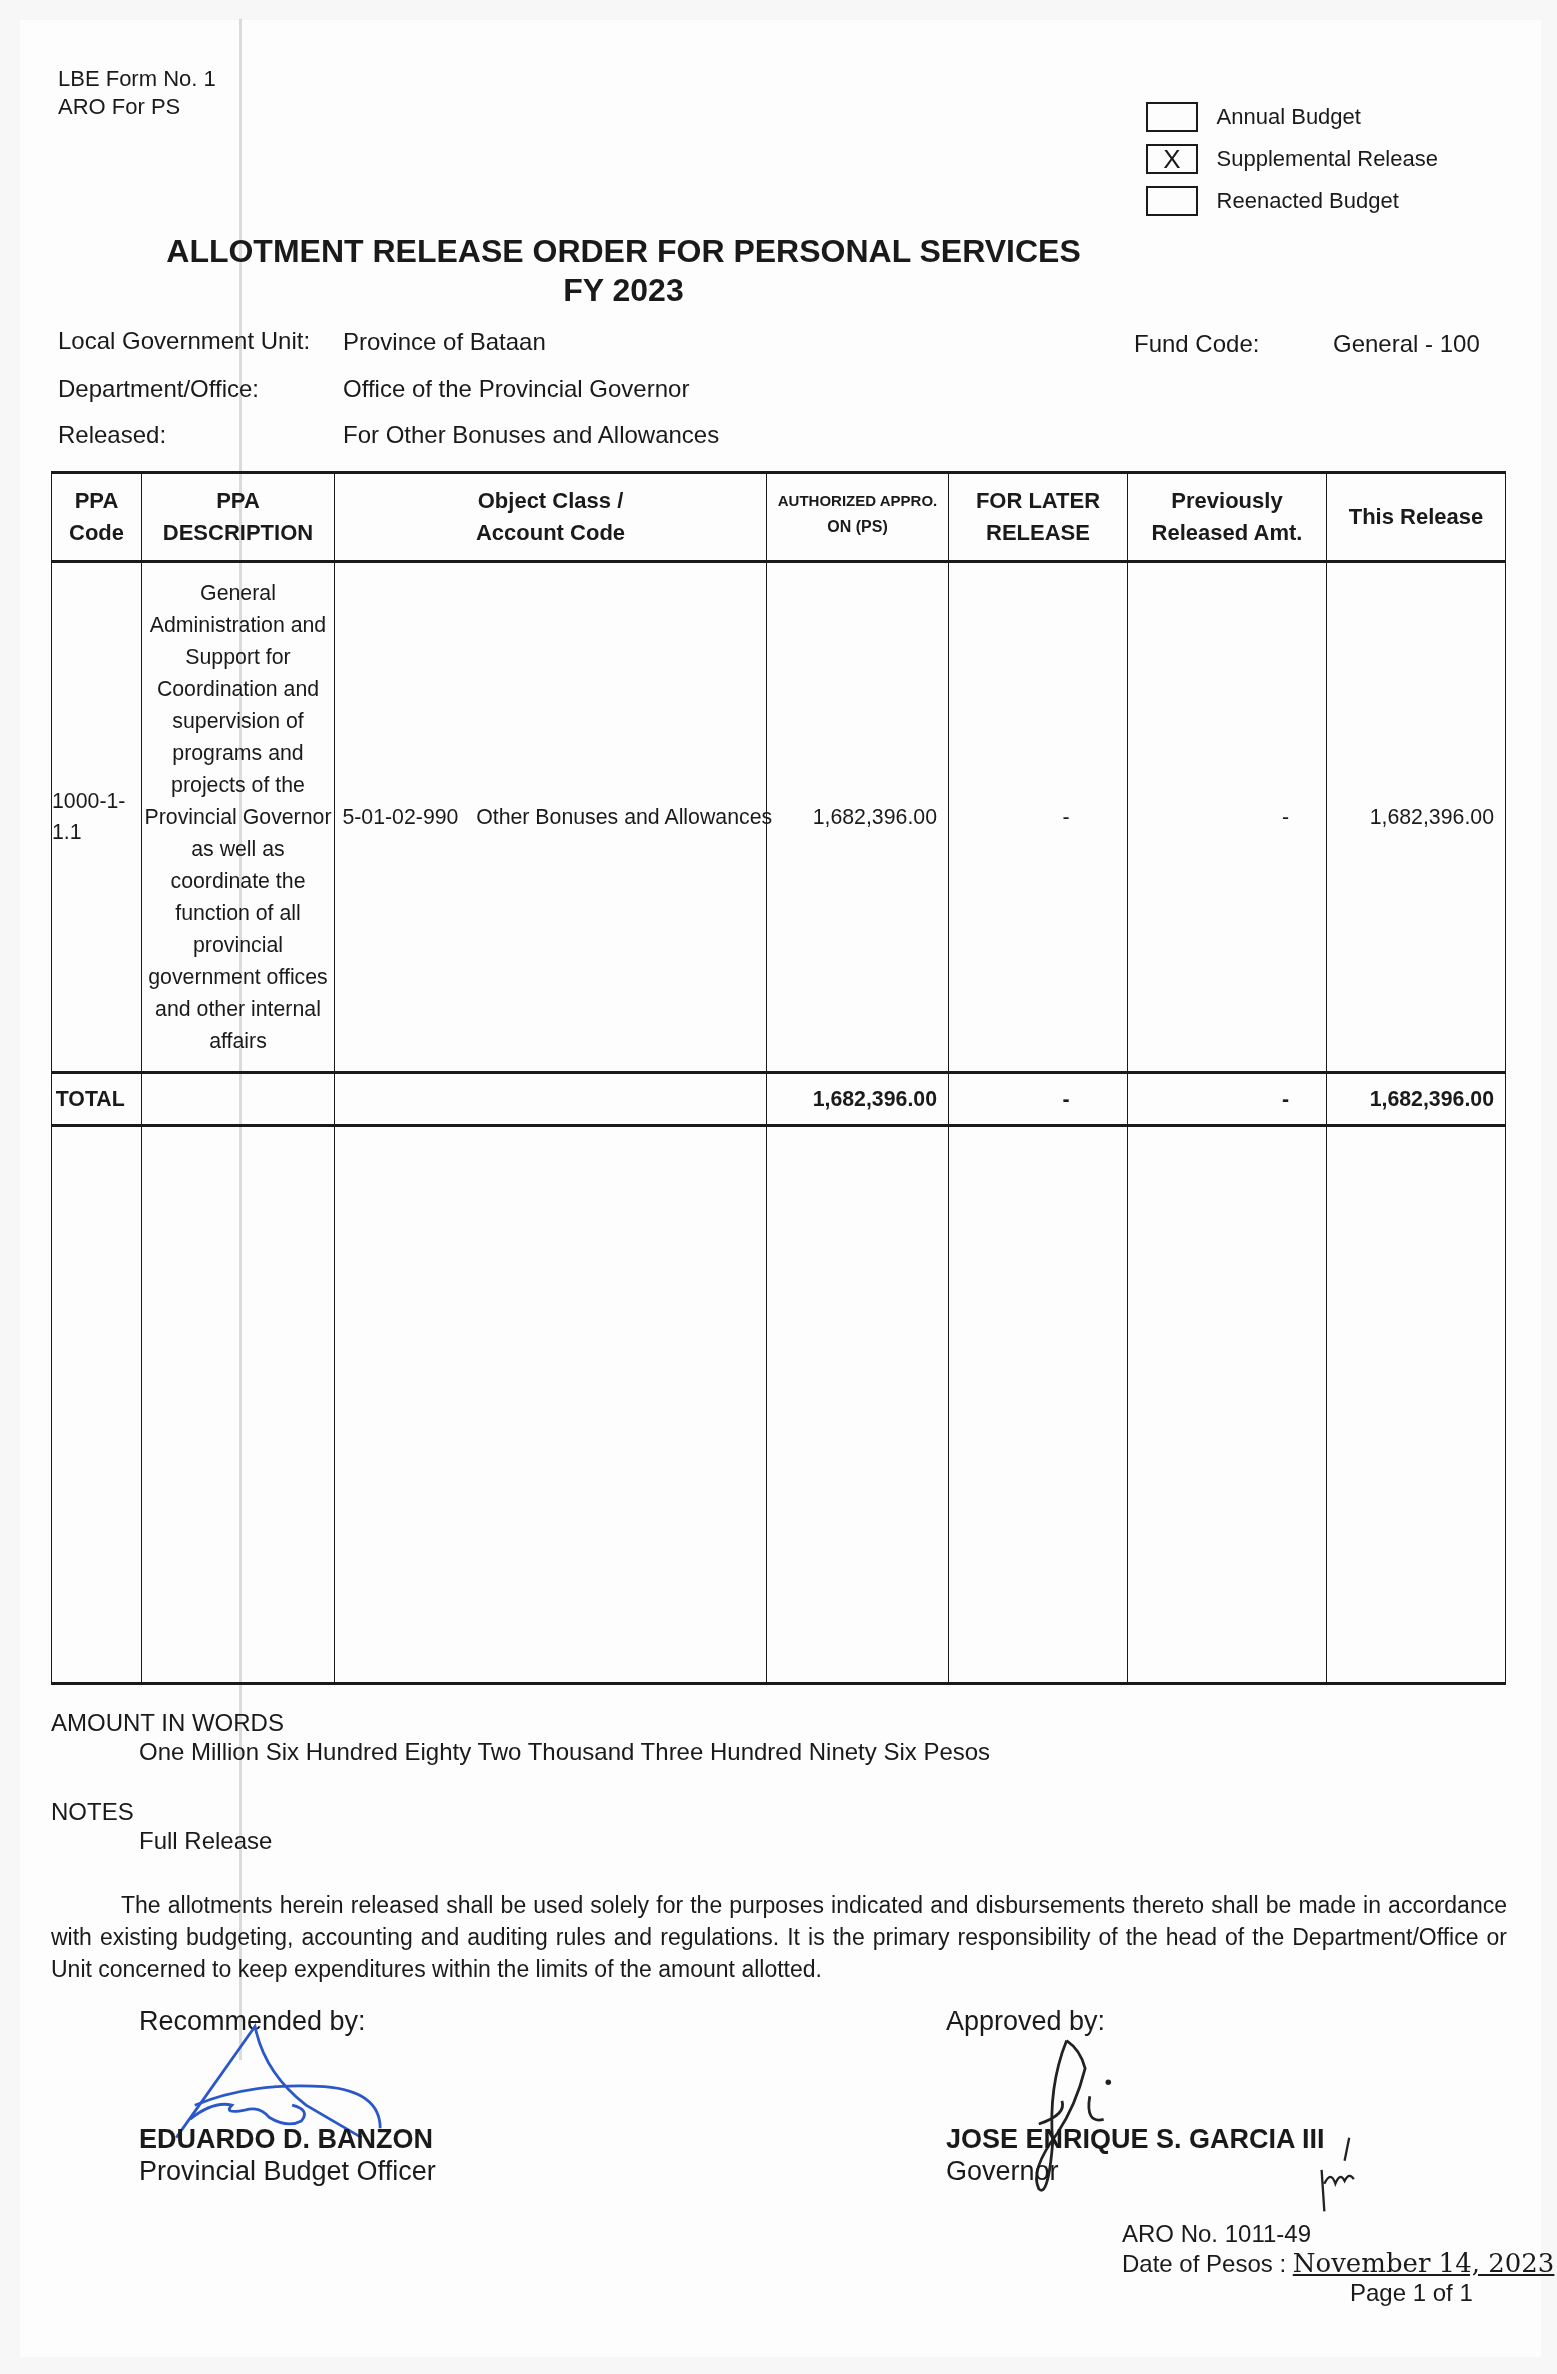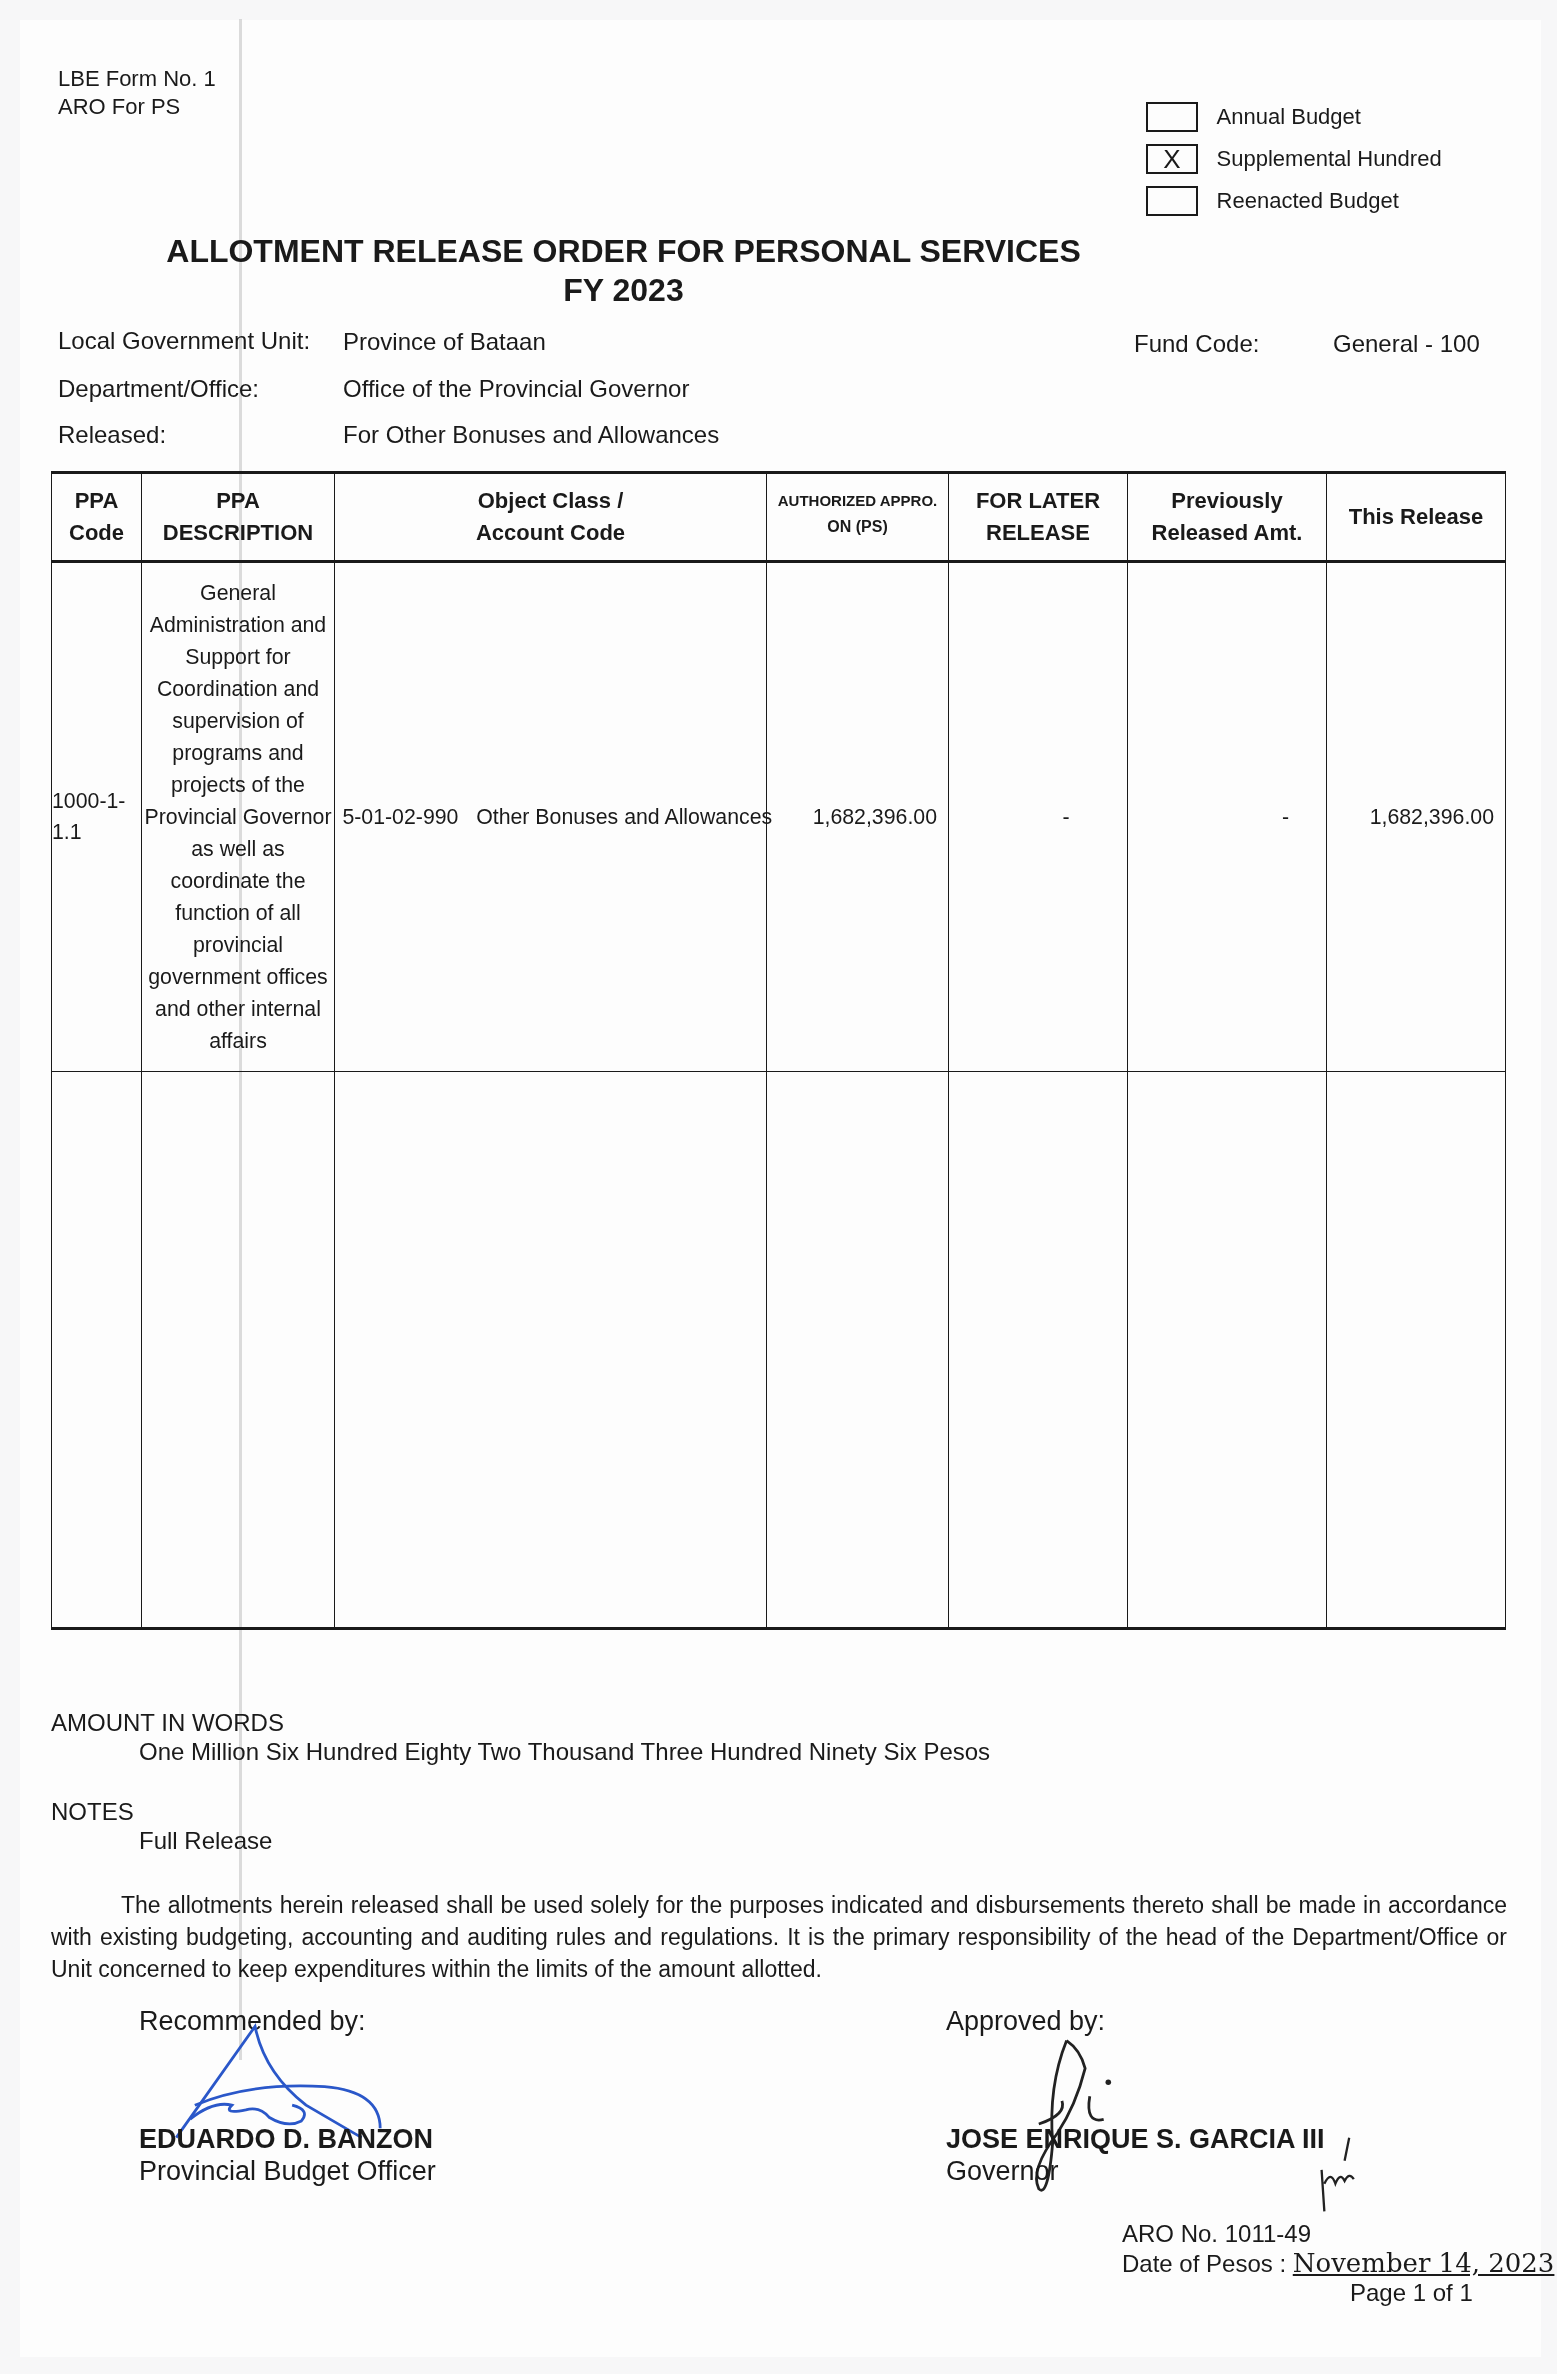--- a/index.html
+++ b/index.html
@@ -68,21 +68,21 @@
   <div>ARO For PS</div>
 </div>
 
 <div class="abs checks">
   <div class="chk-row">
     <div class="chk-box"></div>
     <span class="chk-label">Annual Budget</span>
   </div>
   <div class="chk-row">
     <div class="chk-box">X</div>
-    <span class="chk-label">Supplemental Hundred</span>
+    <span class="chk-label">Supplemental Release</span>
   </div>
   <div class="chk-row">
     <div class="chk-box"></div>
     <span class="chk-label">Reenacted Budget</span>
   </div>
 </div>
 
 <div class="abs title">
   <span class="t1">ALLOTMENT RELEASE ORDER FOR PERSONAL SERVICES</span>
   <span class="t1">FY 2023</span>
@@ -143,20 +143,29 @@
     <td class="desc">General Administration and Support for Coordination and supervision of programs and projects of the Provincial Governor as well as coordinate the function of all provincial government offices and other internal affairs</td>
     <td class="acct">
       <span>5-01-02-990</span>&nbsp;&nbsp;
       <span>Other Bonuses and Allowances</span>
     </td>
     <td class="num">1,682,396.00</td>
     <td class="dash">-</td>
     <td class="num" style="padding-right:37px !important">-</td>
     <td class="num">1,682,396.00</td>
   </tr>
+  <tr class="total">
+    <td class="lbl">TOTAL</td>
+    <td></td>
+    <td></td>
+    <td class="num">1,682,396.00</td>
+    <td class="dash">-</td>
+    <td class="num" style="padding-right:37px !important">-</td>
+    <td class="num">1,682,396.00</td>
+  </tr>
   <tr class="blank">
     <td></td>
     <td></td>
     <td></td>
     <td></td>
     <td></td>
     <td></td>
     <td></td>
   </tr>
 </tbody>

